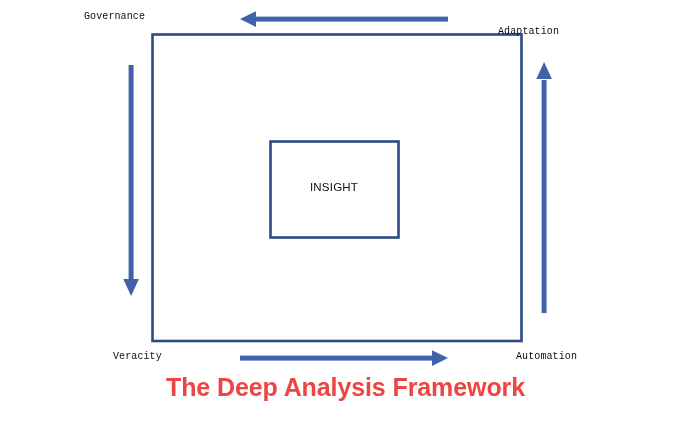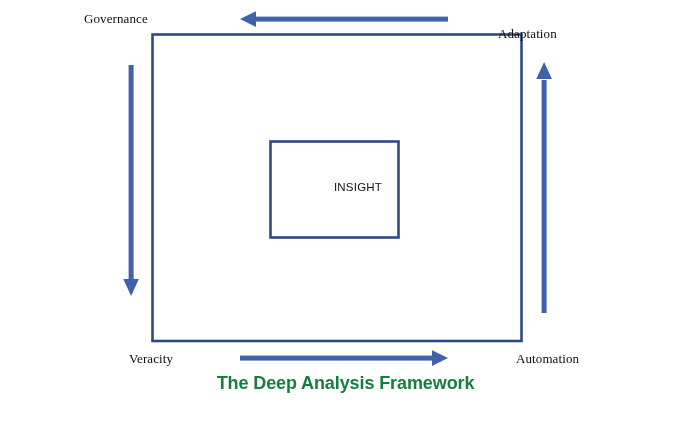--- a/index.html
+++ b/index.html
@@ -16,55 +16,54 @@
   }
   #diagram-canvas {
     position: absolute;
     left: 0;
     top: 0;
     width: 691px;
     height: 435px;
   }
   .corner-label {
     position: absolute;
-    font-family: Liberation Serif, serif;
-    font-size: 13px;
+    font-family: Liberation Mono, monospace;
+    font-size: 10px;
     font-weight: 400;
     color: #0d0d0d;
     white-space: nowrap;
     letter-spacing: 0.1px;
   }
   #label-governance { left: 84px;  top: 11px; }
   #label-adaptation { left: 498px; top: 26px; }
-  #label-veracity   { left: 129px; top: 351px; }
+  #label-veracity   { left: 113px; top: 351px; }
   #label-automation { left: 498px; top: 351px; margin-left: 18px; }
 
   #insight-text {
     position: absolute;
     left: 270px;
     top: 181px;
     width: 128px;
     text-align: center;
     font-family: "Liberation Sans", sans-serif;
     font-size: 11.5px;
     color: #111111;
     letter-spacing: 0.2px;
     white-space: nowrap;
-    margin-left: 24px;
   }
   #framework-title {
     position: absolute;
     left: 0;
     top: 373px;
     width: 691px;
     text-align: center;
     font-family: "Liberation Sans", sans-serif;
-    font-size: 18px;
+    font-size: 25px;
     font-weight: bold;
-    color: #15803d;
+    color: #ef4444;
     letter-spacing: -0.1px;
     white-space: nowrap;
   }
 </style>
 </head>
 <body>
 
 <svg id="diagram-canvas" viewBox="0 0 691 435" xmlns="http://www.w3.org/2000/svg">
 
   <rect x="0" y="0" width="691" height="435" fill="#ffffff"></rect>

